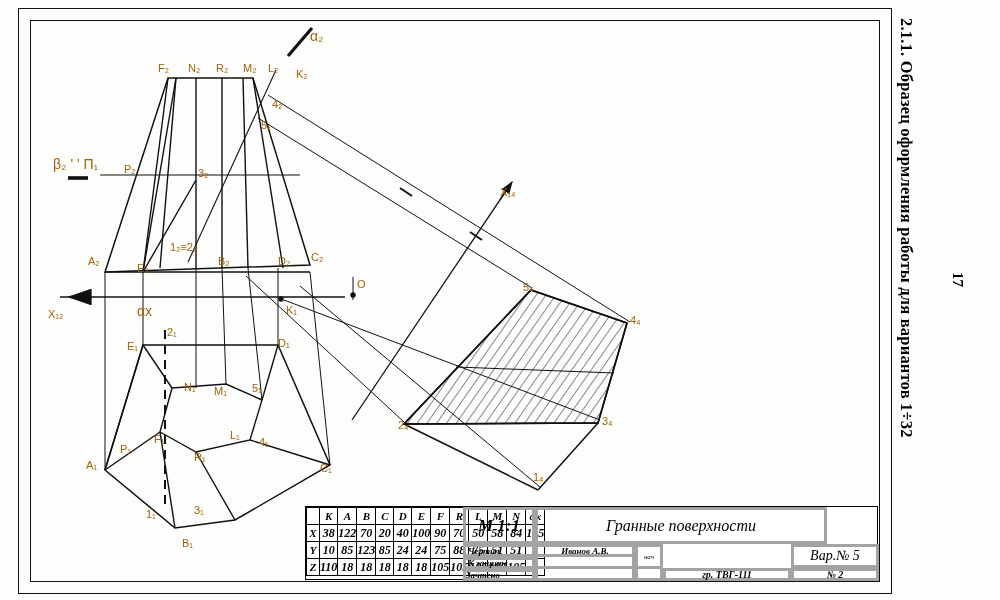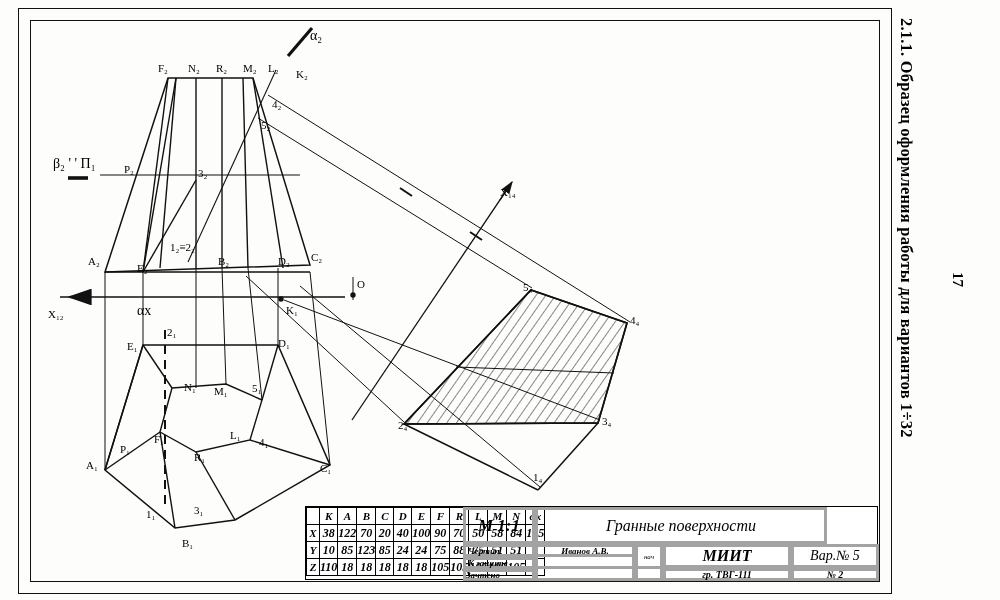--- a/index.html
+++ b/index.html
@@ -39,23 +39,23 @@
   .frame-inner{
     position:absolute;left:30px;top:20px;width:848px;height:560px;
     border:1.2px solid #111;
   }
 
   svg.draw{position:absolute;left:0;top:0;width:1000px;height:600px;}
 
   
   .lb{
     position:absolute;
-    font-family:Liberation Serif, serif;
+    font-family:Liberation Sans, sans-serif;
     font-size:11px;
-    color:#000000;
+    color:#a16207;
     white-space:nowrap;
   }
   .lb.big{font-size:14px;}
 
   
   .tblock{
     position:absolute;left:305px;top:506px;width:573px;height:74px;
     border:1.2px solid #000;
     background:#fff;
     box-sizing:border-box;
@@ -316,20 +316,19 @@
       <div class="cell r1c">нач</div>
 
       <div class="cell r2a">К защите</div>
       <div class="cell r2b"></div>
       <div class="cell r2c"></div>
 
       <div class="cell r3a">Зачтено</div>
       <div class="cell r3b"></div>
       <div class="cell r3c"></div>
 
-      <div class="cell inst">МИИТ</div>
       <div class="cell grp">гр. ТВГ-111</div>
       <div class="cell var">Вар.№ 5</div>
       <div class="cell num">№ 2</div>
     </div>
   </div>
 
 </div>
 
 </body></html>

